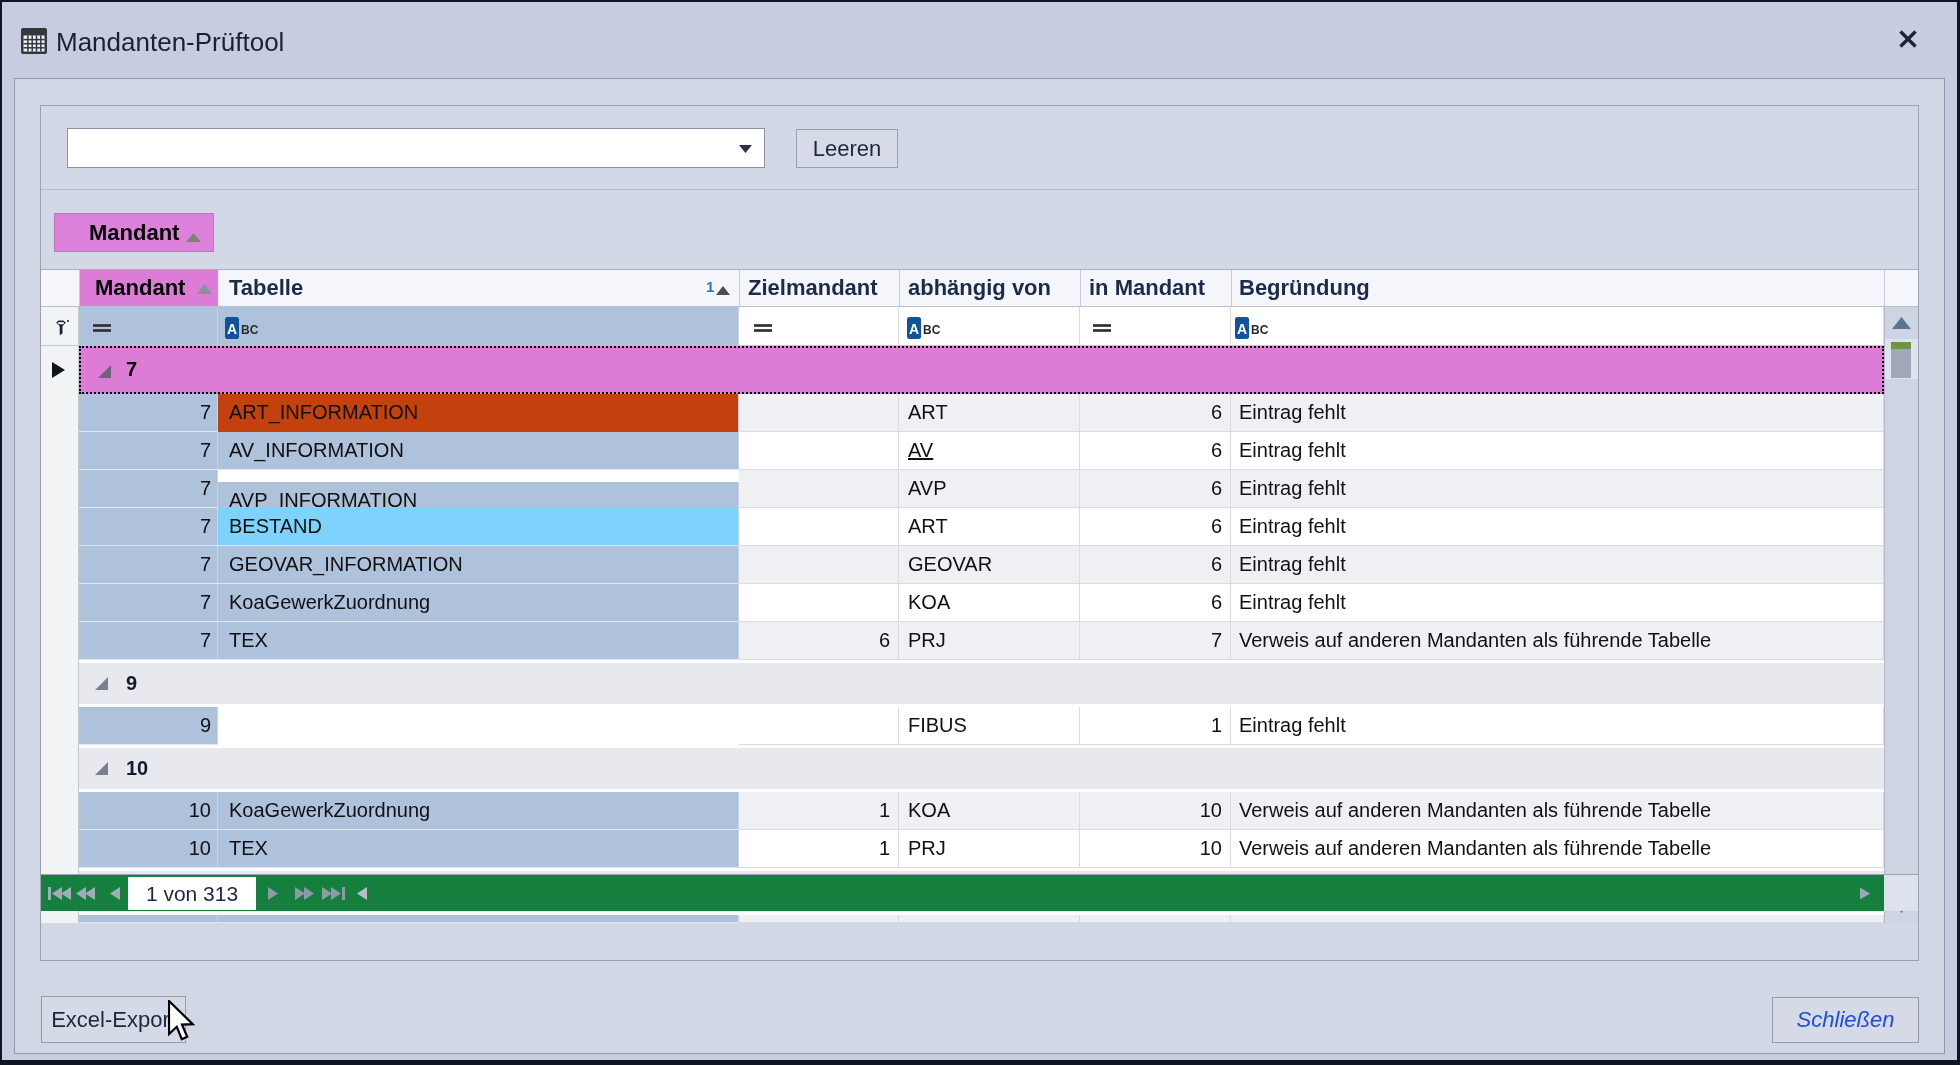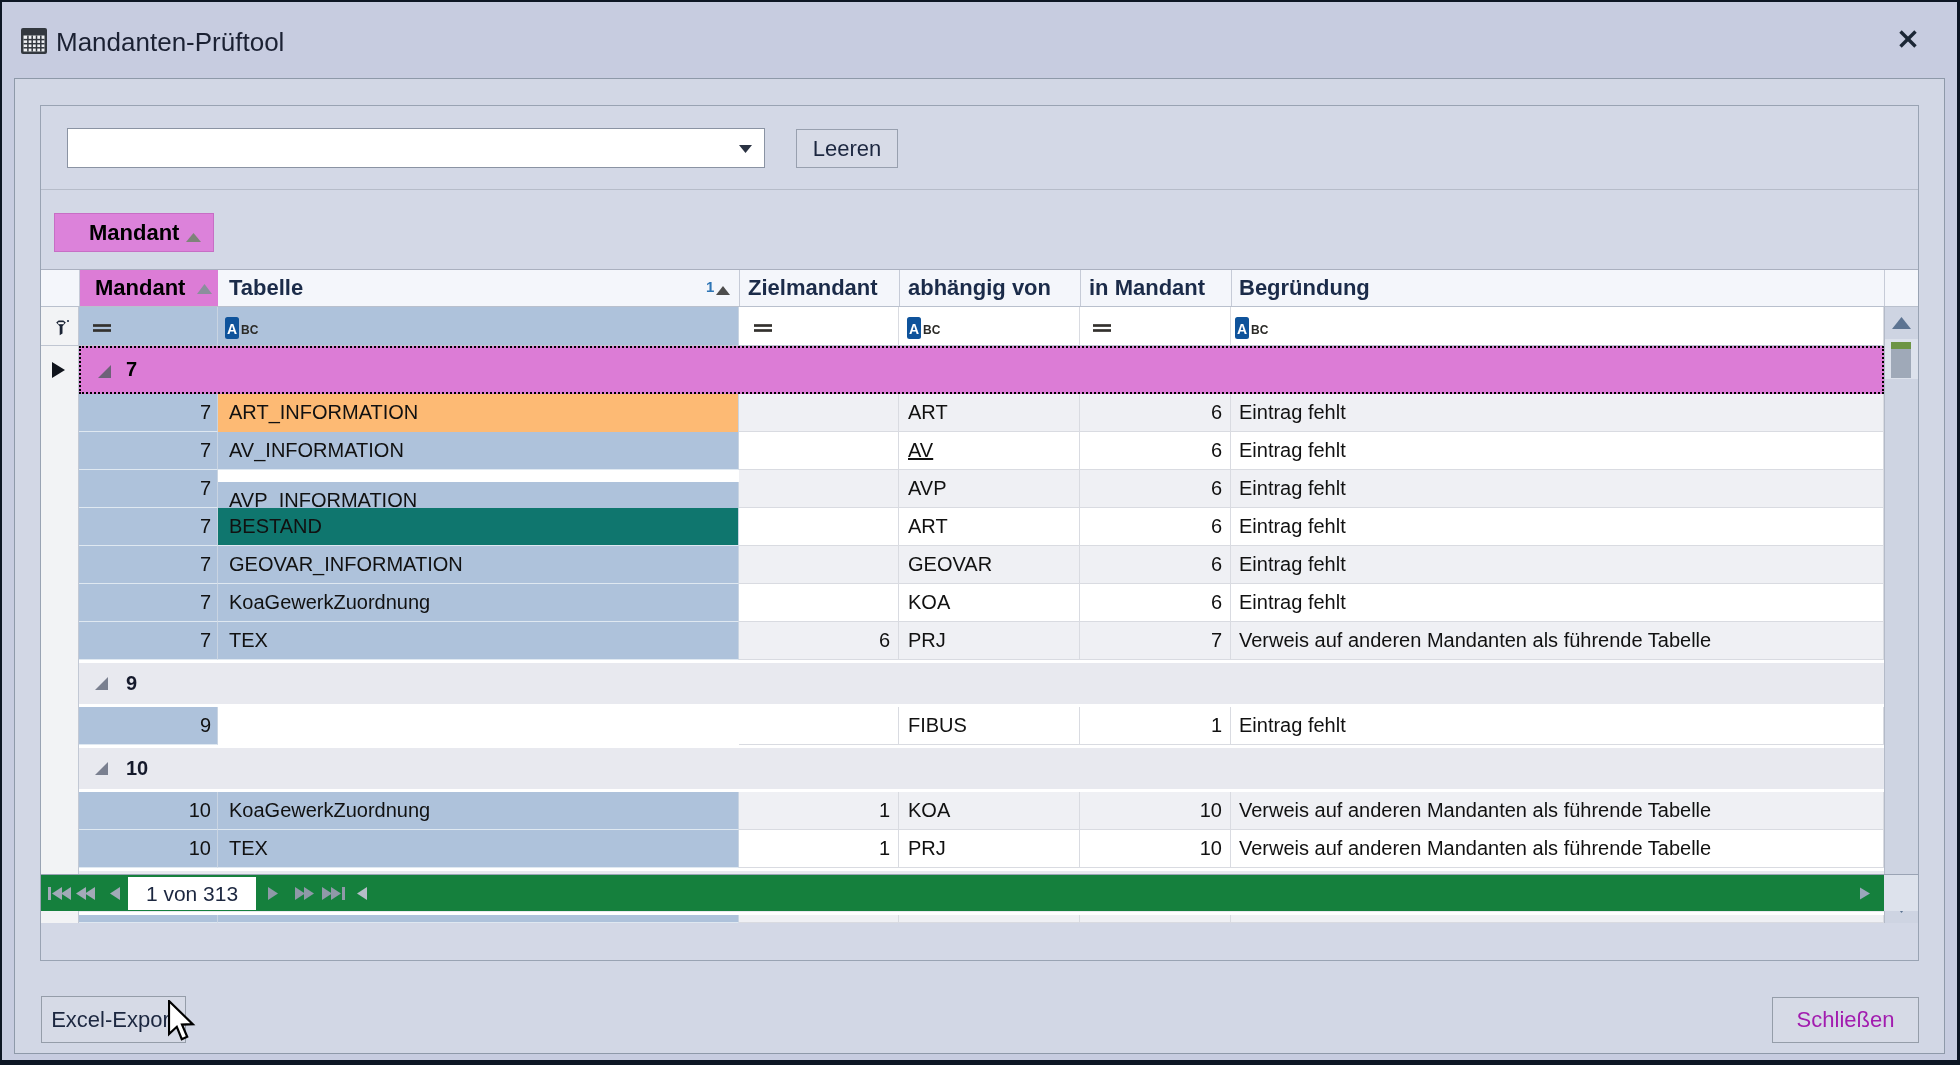--- a/index.html
+++ b/index.html
@@ -117,39 +117,39 @@
 <div style="position:absolute;left:38px;top:76px;width:1806px;height:48px;background:#fff;"></div>
 <div style="position:absolute;left:38px;top:76px;width:1805px;height:48px;background:#dc7cd6;border:2px dotted #000;"></div>
 <svg style="position:absolute;left:57px;top:95px" width="13" height="13" viewBox="0 0 13 13">
       <polygon points="13,0 13,13 0,13" fill="#6e6278"></polygon>
     </svg>
 <div style="position:absolute;left:85px;top:76px;height:48px;font-weight:bold;font-size:20px;line-height:46px;color:#000;">7</div>
 <svg style="position:absolute;left:11px;top:92px" width="13" height="16" viewBox="0 0 13 16">
       <polygon points="0,0 13,8 0,16" fill="#10141c"></polygon>
     </svg>
 <div style="position:absolute;left:38px;top:124px;width:139px;height:38px;background:#aec2db;border-right:1px solid #c9d4e2;border-bottom:1px solid #dfe8f1;text-align:right;padding-right:6px;font-size:20px;line-height:37px;color:#111;">7</div>
-<div style="position:absolute;left:177px;top:124px;width:521px;height:48px;background:#fdba74;border-right:1px solid #c9d4e2;border-bottom:1px solid #dfe8f1;text-align:left;padding-left:11px;font-size:20px;line-height:37px;color:#111;white-space:nowrap;overflow:hidden;">ART_INFORMATION</div>
+<div style="position:absolute;left:177px;top:124px;width:521px;height:48px;background:#c2410c;border-right:1px solid #c9d4e2;border-bottom:1px solid #dfe8f1;text-align:left;padding-left:11px;font-size:20px;line-height:37px;color:#111;white-space:nowrap;overflow:hidden;">ART_INFORMATION</div>
 <div style="position:absolute;left:698px;top:124px;width:160px;height:38px;background:#eff0f4;border-right:1px solid #d9dbe1;border-bottom:1px solid #d9dbe1;text-align:right;padding-right:8px;font-size:20px;line-height:37px;color:#111;"></div>
 <div style="position:absolute;left:858px;top:124px;width:181px;height:38px;background:#eff0f4;border-right:1px solid #d9dbe1;border-bottom:1px solid #d9dbe1;text-align:left;padding-left:9px;font-size:20px;line-height:37px;color:#111;white-space:nowrap;overflow:hidden;">ART</div>
 <div style="position:absolute;left:1039px;top:124px;width:151px;height:38px;background:#eff0f4;border-right:1px solid #d9dbe1;border-bottom:1px solid #d9dbe1;text-align:right;padding-right:8px;font-size:20px;line-height:37px;color:#111;">6</div>
 <div style="position:absolute;left:1190px;top:124px;width:653px;height:38px;background:#eff0f4;border-right:1px solid #d9dbe1;border-bottom:1px solid #d9dbe1;text-align:left;padding-left:8px;font-size:20px;line-height:37px;color:#111;white-space:nowrap;overflow:hidden;">Eintrag fehlt</div>
 <div style="position:absolute;left:38px;top:162px;width:139px;height:38px;background:#aec2db;border-right:1px solid #c9d4e2;border-bottom:1px solid #dfe8f1;text-align:right;padding-right:6px;font-size:20px;line-height:37px;color:#111;">7</div>
 <div style="position:absolute;left:177px;top:162px;width:521px;height:38px;background:#aec2db;border-right:1px solid #c9d4e2;border-bottom:1px solid #dfe8f1;text-align:left;padding-left:11px;font-size:20px;line-height:37px;color:#111;white-space:nowrap;overflow:hidden;">AV_INFORMATION</div>
 <div style="position:absolute;left:698px;top:162px;width:160px;height:38px;background:#ffffff;border-right:1px solid #d9dbe1;border-bottom:1px solid #d9dbe1;text-align:right;padding-right:8px;font-size:20px;line-height:37px;color:#111;"></div>
 <div style="position:absolute;left:858px;top:162px;width:181px;height:38px;background:#ffffff;border-right:1px solid #d9dbe1;border-bottom:1px solid #d9dbe1;text-align:left;padding-left:9px;font-size:20px;line-height:37px;color:#111;white-space:nowrap;overflow:hidden;text-decoration:underline;">AV</div>
 <div style="position:absolute;left:1039px;top:162px;width:151px;height:38px;background:#ffffff;border-right:1px solid #d9dbe1;border-bottom:1px solid #d9dbe1;text-align:right;padding-right:8px;font-size:20px;line-height:37px;color:#111;">6</div>
 <div style="position:absolute;left:1190px;top:162px;width:653px;height:38px;background:#ffffff;border-right:1px solid #d9dbe1;border-bottom:1px solid #d9dbe1;text-align:left;padding-left:8px;font-size:20px;line-height:37px;color:#111;white-space:nowrap;overflow:hidden;">Eintrag fehlt</div>
 <div style="position:absolute;left:38px;top:200px;width:139px;height:38px;background:#aec2db;border-right:1px solid #c9d4e2;border-bottom:1px solid #dfe8f1;text-align:right;padding-right:6px;font-size:20px;line-height:37px;color:#111;">7</div>
 <div style="position:absolute;left:177px;top:200px;width:521px;height:38px;background:#aec2db;border-right:1px solid #c9d4e2;border-bottom:1px solid #dfe8f1;text-align:left;padding-left:11px;font-size:20px;line-height:37px;color:#111;white-space:nowrap;overflow:hidden;margin-top:12px;">AVP_INFORMATION</div>
 <div style="position:absolute;left:698px;top:200px;width:160px;height:38px;background:#eff0f4;border-right:1px solid #d9dbe1;border-bottom:1px solid #d9dbe1;text-align:right;padding-right:8px;font-size:20px;line-height:37px;color:#111;"></div>
 <div style="position:absolute;left:858px;top:200px;width:181px;height:38px;background:#eff0f4;border-right:1px solid #d9dbe1;border-bottom:1px solid #d9dbe1;text-align:left;padding-left:9px;font-size:20px;line-height:37px;color:#111;white-space:nowrap;overflow:hidden;">AVP</div>
 <div style="position:absolute;left:1039px;top:200px;width:151px;height:38px;background:#eff0f4;border-right:1px solid #d9dbe1;border-bottom:1px solid #d9dbe1;text-align:right;padding-right:8px;font-size:20px;line-height:37px;color:#111;">6</div>
 <div style="position:absolute;left:1190px;top:200px;width:653px;height:38px;background:#eff0f4;border-right:1px solid #d9dbe1;border-bottom:1px solid #d9dbe1;text-align:left;padding-left:8px;font-size:20px;line-height:37px;color:#111;white-space:nowrap;overflow:hidden;">Eintrag fehlt</div>
 <div style="position:absolute;left:38px;top:238px;width:139px;height:38px;background:#aec2db;border-right:1px solid #c9d4e2;border-bottom:1px solid #dfe8f1;text-align:right;padding-right:6px;font-size:20px;line-height:37px;color:#111;">7</div>
-<div style="position:absolute;left:177px;top:238px;width:521px;height:38px;background:#0f766e;border-right:1px solid #c9d4e2;border-bottom:1px solid #dfe8f1;text-align:left;padding-left:11px;font-size:20px;line-height:37px;color:#111;white-space:nowrap;overflow:hidden;">BESTAND</div>
+<div style="position:absolute;left:177px;top:238px;width:521px;height:38px;background:#7dd3fc;border-right:1px solid #c9d4e2;border-bottom:1px solid #dfe8f1;text-align:left;padding-left:11px;font-size:20px;line-height:37px;color:#111;white-space:nowrap;overflow:hidden;">BESTAND</div>
 <div style="position:absolute;left:698px;top:238px;width:160px;height:38px;background:#ffffff;border-right:1px solid #d9dbe1;border-bottom:1px solid #d9dbe1;text-align:right;padding-right:8px;font-size:20px;line-height:37px;color:#111;"></div>
 <div style="position:absolute;left:858px;top:238px;width:181px;height:38px;background:#ffffff;border-right:1px solid #d9dbe1;border-bottom:1px solid #d9dbe1;text-align:left;padding-left:9px;font-size:20px;line-height:37px;color:#111;white-space:nowrap;overflow:hidden;">ART</div>
 <div style="position:absolute;left:1039px;top:238px;width:151px;height:38px;background:#ffffff;border-right:1px solid #d9dbe1;border-bottom:1px solid #d9dbe1;text-align:right;padding-right:8px;font-size:20px;line-height:37px;color:#111;">6</div>
 <div style="position:absolute;left:1190px;top:238px;width:653px;height:38px;background:#ffffff;border-right:1px solid #d9dbe1;border-bottom:1px solid #d9dbe1;text-align:left;padding-left:8px;font-size:20px;line-height:37px;color:#111;white-space:nowrap;overflow:hidden;">Eintrag fehlt</div>
 <div style="position:absolute;left:38px;top:276px;width:139px;height:38px;background:#aec2db;border-right:1px solid #c9d4e2;border-bottom:1px solid #dfe8f1;text-align:right;padding-right:6px;font-size:20px;line-height:37px;color:#111;">7</div>
 <div style="position:absolute;left:177px;top:276px;width:521px;height:38px;background:#aec2db;border-right:1px solid #c9d4e2;border-bottom:1px solid #dfe8f1;text-align:left;padding-left:11px;font-size:20px;line-height:37px;color:#111;white-space:nowrap;overflow:hidden;">GEOVAR_INFORMATION</div>
 <div style="position:absolute;left:698px;top:276px;width:160px;height:38px;background:#eff0f4;border-right:1px solid #d9dbe1;border-bottom:1px solid #d9dbe1;text-align:right;padding-right:8px;font-size:20px;line-height:37px;color:#111;"></div>
 <div style="position:absolute;left:858px;top:276px;width:181px;height:38px;background:#eff0f4;border-right:1px solid #d9dbe1;border-bottom:1px solid #d9dbe1;text-align:left;padding-left:9px;font-size:20px;line-height:37px;color:#111;white-space:nowrap;overflow:hidden;">GEOVAR</div>
 <div style="position:absolute;left:1039px;top:276px;width:151px;height:38px;background:#eff0f4;border-right:1px solid #d9dbe1;border-bottom:1px solid #d9dbe1;text-align:right;padding-right:8px;font-size:20px;line-height:37px;color:#111;">6</div>
 <div style="position:absolute;left:1190px;top:276px;width:653px;height:38px;background:#eff0f4;border-right:1px solid #d9dbe1;border-bottom:1px solid #d9dbe1;text-align:left;padding-left:8px;font-size:20px;line-height:37px;color:#111;white-space:nowrap;overflow:hidden;">Eintrag fehlt</div>
@@ -244,17 +244,17 @@
 <svg style="position:absolute;left:316px;top:12px" width="12" height="13" viewBox="0 0 12 13">
       <polygon points="10,0 10,13 0,6.5" fill="#b6bdc9"></polygon>
     </svg>
 <div style="position:absolute;left:1843px;top:0px;width:34px;height:36px;background:#dde2ec;"></div>
 <svg style="position:absolute;left:1819px;top:12px" width="13" height="13" viewBox="0 0 13 13">
       <polygon points="0,0.5 0,12.5 10,6.5" fill="#9aa7bb"></polygon>
     </svg>
 </div>
 
 <div class="abs" style="left:41px;top:996px;width:145px;height:47px;background:#d6dae6;border:1px solid #959da9;text-align:center;line-height:45px;font-size:22px;color:#1c2740;">Excel-Export</div>
-<div class="abs" style="left:1772px;top:997px;width:147px;height:46px;background:#d6dae6;border:1px solid #959da9;text-align:center;line-height:44px;font-size:22px;color:#a21caf;">Schließen</div>
+<div class="abs" style="left:1772px;top:997px;width:147px;height:46px;background:#d6dae6;border:1px solid #959da9;text-align:center;line-height:44px;font-size:22px;color:#1d4ed8;font-style:italic;">Schließen</div>
 
 <svg class="abs" style="left:168px;top:1000px" width="28" height="46" viewBox="0 0 14 23">
   <polygon points="0.5,0.5 0.5,17.0 4.4,13.4 6.9,19.6 9.6,18.4 7.0,12.3 12.4,12.1" fill="#fff" stroke="#000" stroke-width="1.1"></polygon>
 </svg>
 
 </body></html>

